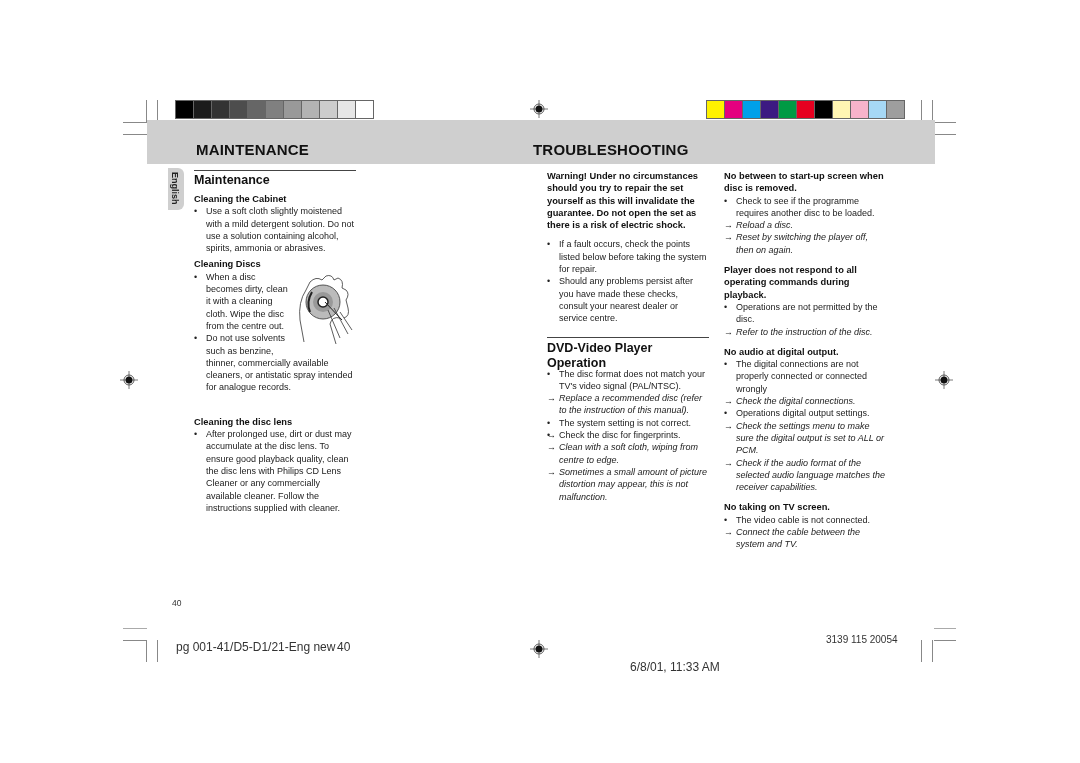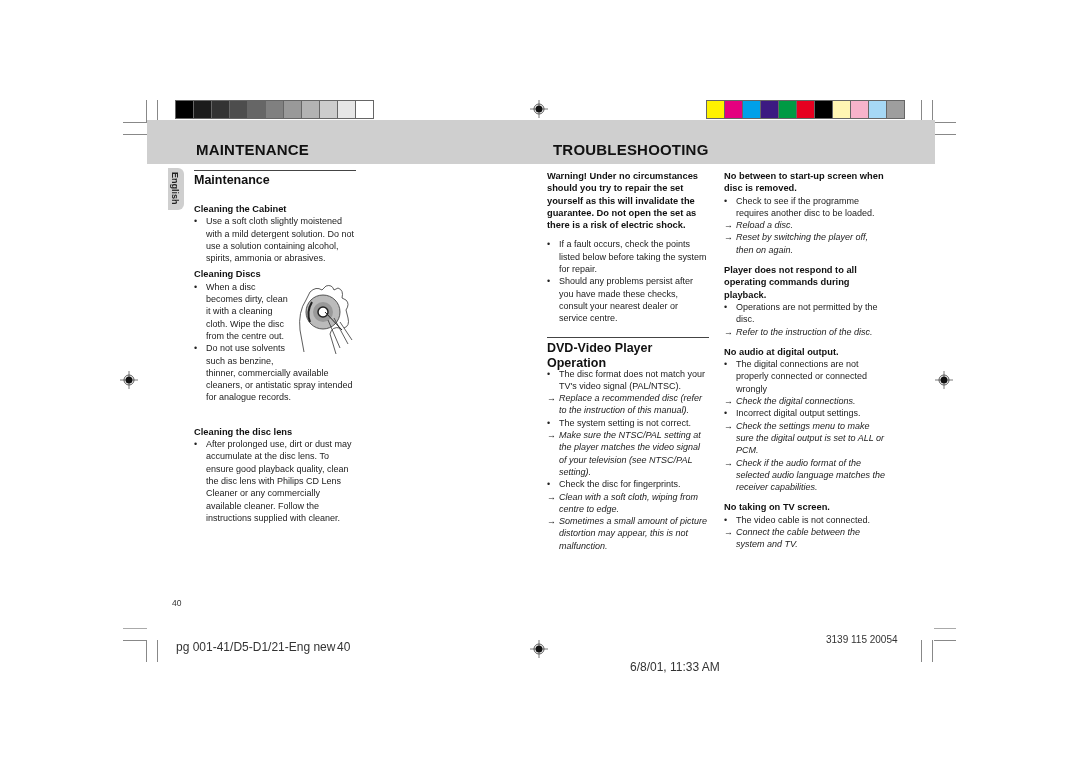--- a/index.html
+++ b/index.html
@@ -91,30 +91,30 @@
     <div class="swatch" style="background: rgb(230, 0, 32);"></div>
     <div class="swatch" style="background: rgb(0, 0, 0);"></div>
     <div class="swatch" style="background: rgb(255, 245, 179);"></div>
     <div class="swatch" style="background: rgb(247, 179, 203);"></div>
     <div class="swatch" style="background: rgb(166, 216, 245);"></div>
     <div class="swatch" style="background: rgb(158, 158, 158);"></div>
   </div>
 
 <div class="hdr-band" style="left:147px;width:788px;"></div>
 <div class="hdr-title" style="left:196px;">MAINTENANCE</div>
-<div class="hdr-title" style="left:553px;">TROUBLESHOOTING</div>
+<div class="hdr-title" style="left:533px;">TROUBLESHOOTING</div>
 
 <div class="tab">
     <span>English</span>
   </div>
 
 <div class="col" id="maint-col" style="left:194px;top:170px;width:162px;">
   <div class="rule"></div>
   <div class="h2" style="margin-top:2px;">Maintenance</div>
-  <div class="h3" style="margin-top:15px;">Cleaning the Cabinet</div>
+  <div class="h3" style="margin-top:5px;">Cleaning the Cabinet</div>
   <div id="sec0">
       <div class="item"><span class="mk">•</span><span>Use a soft cloth slightly moistened with a mild detergent solution. Do not use a solution containing alcohol, spirits, ammonia or abrasives.</span></div>
     </div>
   <div class="h3" style="margin-top:4px;">Cleaning Discs</div>
   <div style="position:relative;">
     <svg style="position:absolute;left:102px;top:1px;" width="60" height="74" viewBox="0 0 60 74">
       <path d="M8 70 L4 48 Q2 30 10 18 L14 10 Q20 4 26 8 L30 4 Q36 2 38 8 L42 6 Q48 8 46 16 L50 18 Q54 22 50 28 L52 36 Q54 44 48 46" fill="none" stroke="#333" stroke-width="0.8"></path>
       <circle cx="27" cy="30" r="17" fill="#bbb" stroke="#333" stroke-width="0.8"></circle>
       <circle cx="27" cy="30" r="10" fill="#999"></circle>
       <circle cx="27" cy="30" r="5" fill="#fff" stroke="#222" stroke-width="1.5"></circle>
@@ -141,21 +141,21 @@
       <div class="item"><span class="mk">•</span><span>If a fault occurs, check the points listed below before taking the system for repair.</span></div>
       <div class="item"><span class="mk">•</span><span>Should any problems persist after you have made these checks, consult your nearest dealer or service centre.</span></div>
     </div>
   <div class="rule" style="margin-top:12px;"></div>
   <div class="h2" style="margin-top:3px;">DVD-Video Player Operation</div>
   <div id="probs1" style="margin-top:-3px;">
       <div>
         <div class="item"><span class="mk">•</span><span>The disc format does not match your TV's video signal (PAL/NTSC).</span></div>
         <div class="item act"><span class="mk" style="font-style: normal;">→</span><span>Replace a recommended disc (refer to the instruction of this manual).</span></div>
         <div class="item"><span class="mk">•</span><span>The system setting is not correct.</span></div>
-        <div class="item act"><span class="mk" style="font-style: normal;">→</span><span>Make sure the NTSC/PAL setting at the player matches the video signal of your television (see NTSC/PAL setting).</span></div>
+        <div class="item act"><span class="mk" style="font-style: normal;">→</span></div>
         <div class="item"><span class="mk">•</span><span>Check the disc for fingerprints.</span></div>
         <div class="item act"><span class="mk" style="font-style: normal;">→</span><span>Clean with a soft cloth, wiping from centre to edge.</span></div>
         <div class="item act"><span class="mk" style="font-style: normal;">→</span><span>Sometimes a small amount of picture distortion may appear, this is not malfunction.</span></div>
       </div>
     </div>
 </div>
 
 <div class="col" style="left:724px;top:170px;width:162px;">
   <div id="probs2" style="margin-top:-8px;">
       <div class="h3">No between to start-up screen when disc is removed.</div>
@@ -166,21 +166,21 @@
       </div>
       <div class="h3">Player does not respond to all operating commands during playback.</div>
       <div>
         <div class="item"><span class="mk">•</span><span>Operations are not permitted by the disc.</span></div>
         <div class="item act"><span class="mk" style="font-style: normal;">→</span><span>Refer to the instruction of the disc.</span></div>
       </div>
       <div class="h3">No audio at digital output.</div>
       <div>
         <div class="item"><span class="mk">•</span><span>The digital connections are not properly connected or connected wrongly</span></div>
         <div class="item act"><span class="mk" style="font-style: normal;">→</span><span>Check the digital connections.</span></div>
-        <div class="item"><span class="mk">•</span><span>Incorrect digital output settings.</span></div>
+        <div class="item"><span class="mk">•</span><span>Operations digital output settings.</span></div>
         <div class="item act"><span class="mk" style="font-style: normal;">→</span><span>Check the settings menu to make sure the digital output is set to ALL or PCM.</span></div>
         <div class="item act"><span class="mk" style="font-style: normal;">→</span><span>Check if the audio format of the selected audio language matches the receiver capabilities.</span></div>
       </div>
       <div class="h3">No taking on TV screen.</div>
       <div>
         <div class="item"><span class="mk">•</span><span>The video cable is not connected.</span></div>
         <div class="item act"><span class="mk" style="font-style: normal;">→</span><span>Connect the cable between the system and TV.</span></div>
       </div>
     </div>
 </div>

